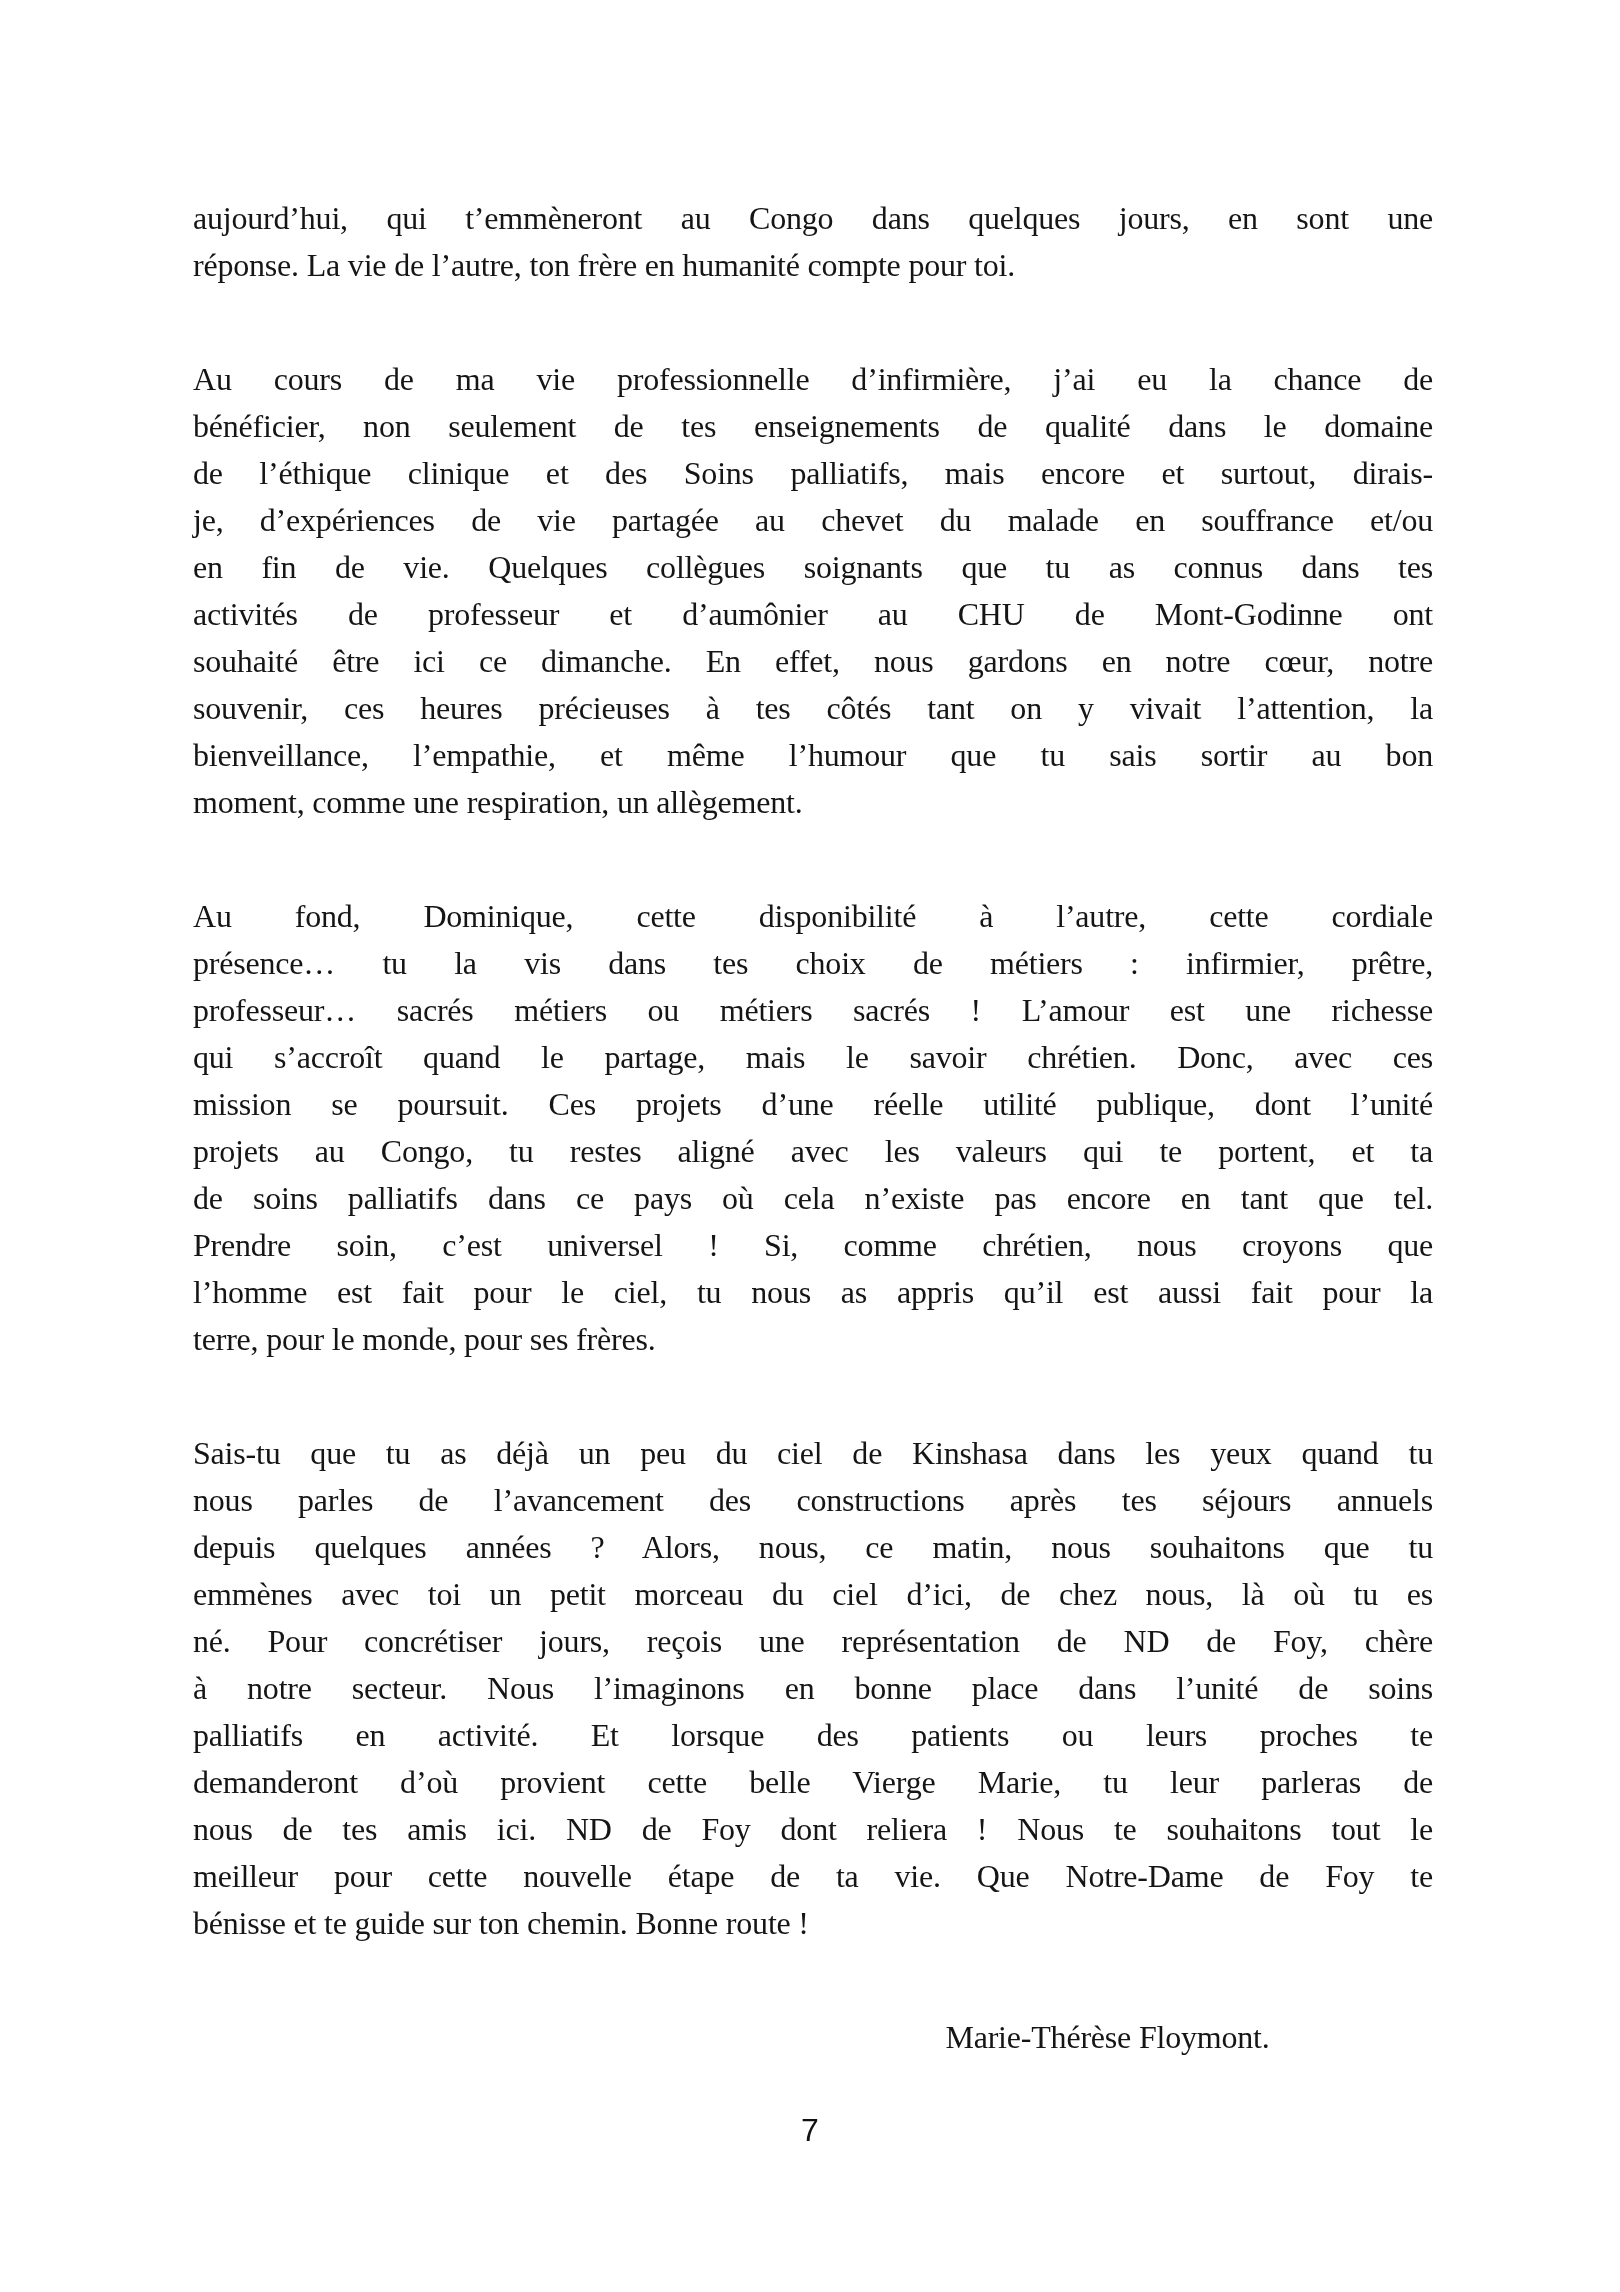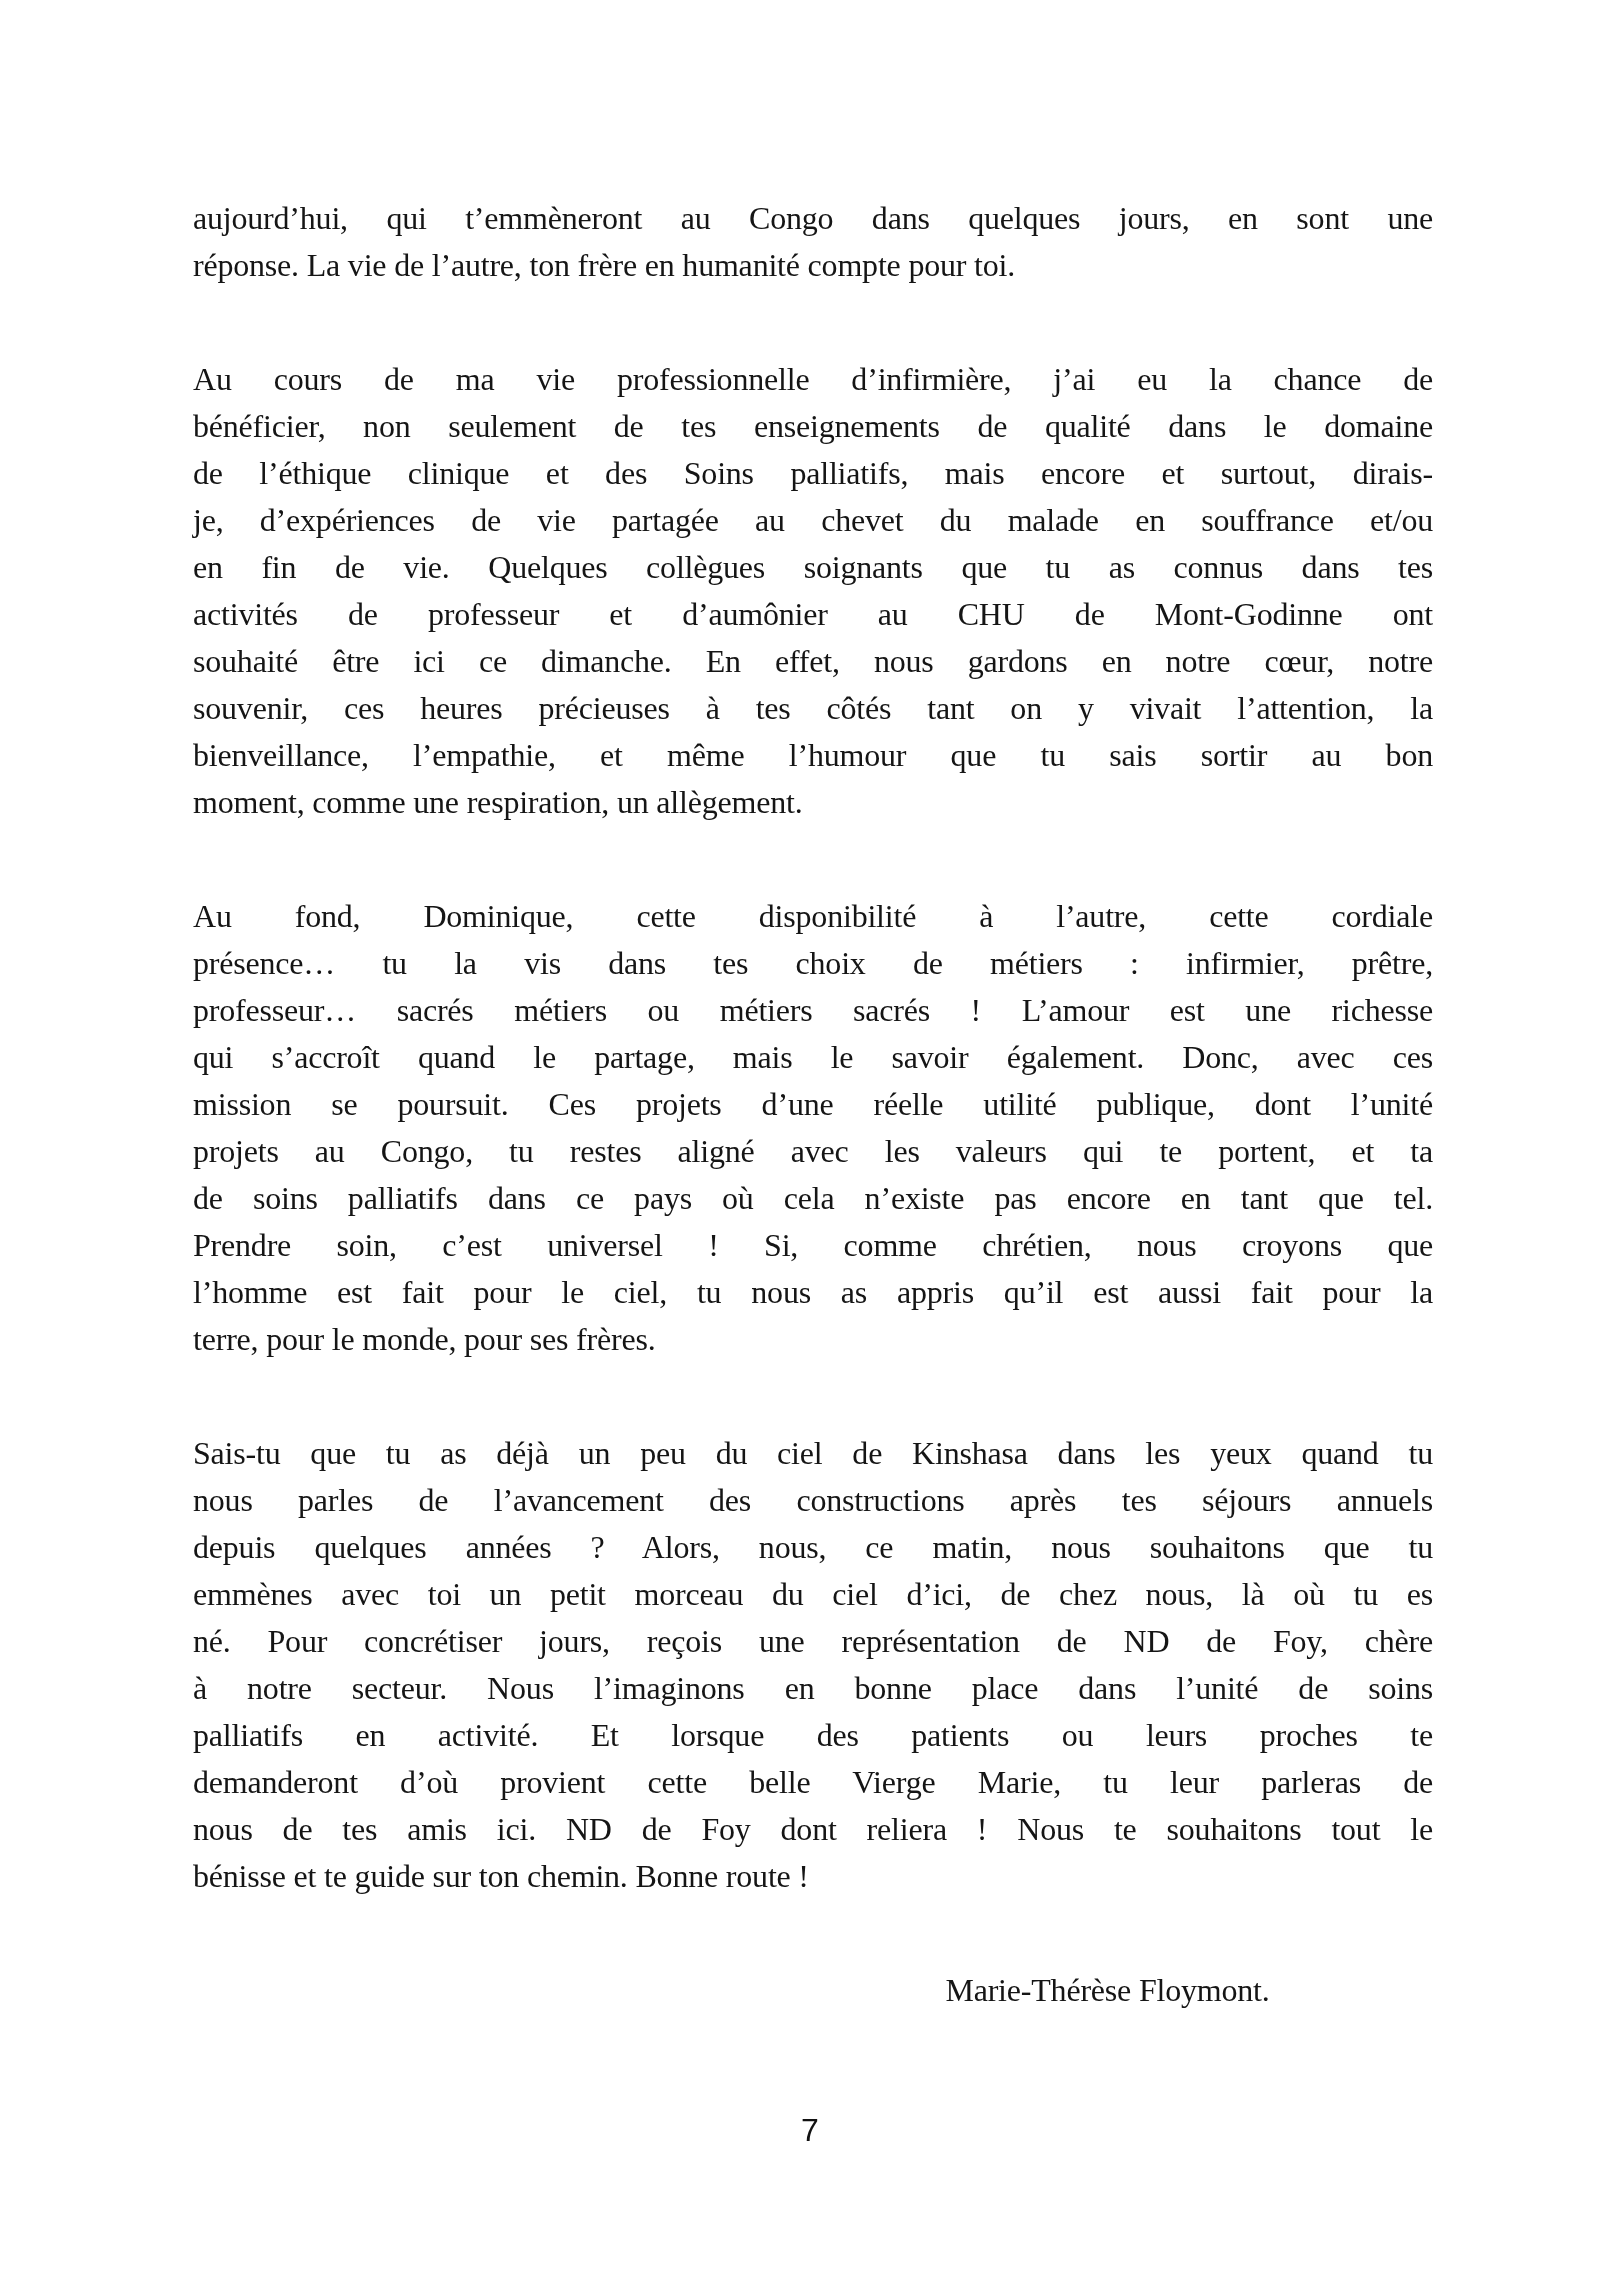--- a/index.html
+++ b/index.html
@@ -77,38 +77,39 @@
         <div class="line">activités de professeur et d’aumônier au CHU de Mont-Godinne ont</div>
         <div class="line">souhaité être ici ce dimanche. En effet, nous gardons en notre cœur, notre</div>
         <div class="line">souvenir, ces heures précieuses à tes côtés tant on y vivait l’attention, la</div>
         <div class="line">bienveillance, l’empathie, et même l’humour que tu sais sortir au bon</div>
         <div class="line last">moment, comme une respiration, un allègement.</div>
       </div>
     <div class="para">
         <div class="line">Au fond, Dominique, cette disponibilité à l’autre, cette cordiale</div>
         <div class="line">présence… tu la vis dans tes choix de métiers : infirmier, prêtre,</div>
         <div class="line">professeur… sacrés métiers ou métiers sacrés ! L’amour est une richesse</div>
-        <div class="line">qui s’accroît quand le partage, mais le savoir également. Donc, avec ces</div>
+        <div class="line">qui s’accroît quand le partage, mais le savoir chrétien. Donc, avec ces</div>
         <div class="line">mission se poursuit. Ces projets d’une réelle utilité publique, dont l’unité</div>
         <div class="line">projets au Congo, tu restes aligné avec les valeurs qui te portent, et ta</div>
         <div class="line">de soins palliatifs dans ce pays où cela n’existe pas encore en tant que tel.</div>
         <div class="line">Prendre soin, c’est universel ! Si, comme chrétien, nous croyons que</div>
         <div class="line">l’homme est fait pour le ciel, tu nous as appris qu’il est aussi fait pour la</div>
         <div class="line last">terre, pour le monde, pour ses frères.</div>
       </div>
     <div class="para">
         <div class="line">Sais-tu que tu as déjà un peu du ciel de Kinshasa dans les yeux quand tu</div>
         <div class="line">nous parles de l’avancement des constructions après tes séjours annuels</div>
         <div class="line">depuis quelques années ? Alors, nous, ce matin, nous souhaitons que tu</div>
         <div class="line">emmènes avec toi un petit morceau du ciel d’ici, de chez nous, là où tu es</div>
         <div class="line">né. Pour concrétiser jours, reçois une représentation de ND de Foy, chère</div>
         <div class="line">à notre secteur. Nous l’imaginons en bonne place dans l’unité de soins</div>
         <div class="line">palliatifs en activité. Et lorsque des patients ou leurs proches te</div>
         <div class="line">demanderont d’où provient cette belle Vierge Marie, tu leur parleras de</div>
         <div class="line">nous de tes amis ici. ND de Foy dont reliera ! Nous te souhaitons tout le</div>
+        <div class="line">meilleur pour cette nouvelle étape de ta vie. Que Notre-Dame de Foy te</div>
         <div class="line last">bénisse et te guide sur ton chemin. Bonne route !</div>
       </div>
     <div class="signature-line">Marie-Thérèse Floymont.</div>
   </div>
 
   <div class="page-number">7</div>
 
 </div>
 
 

